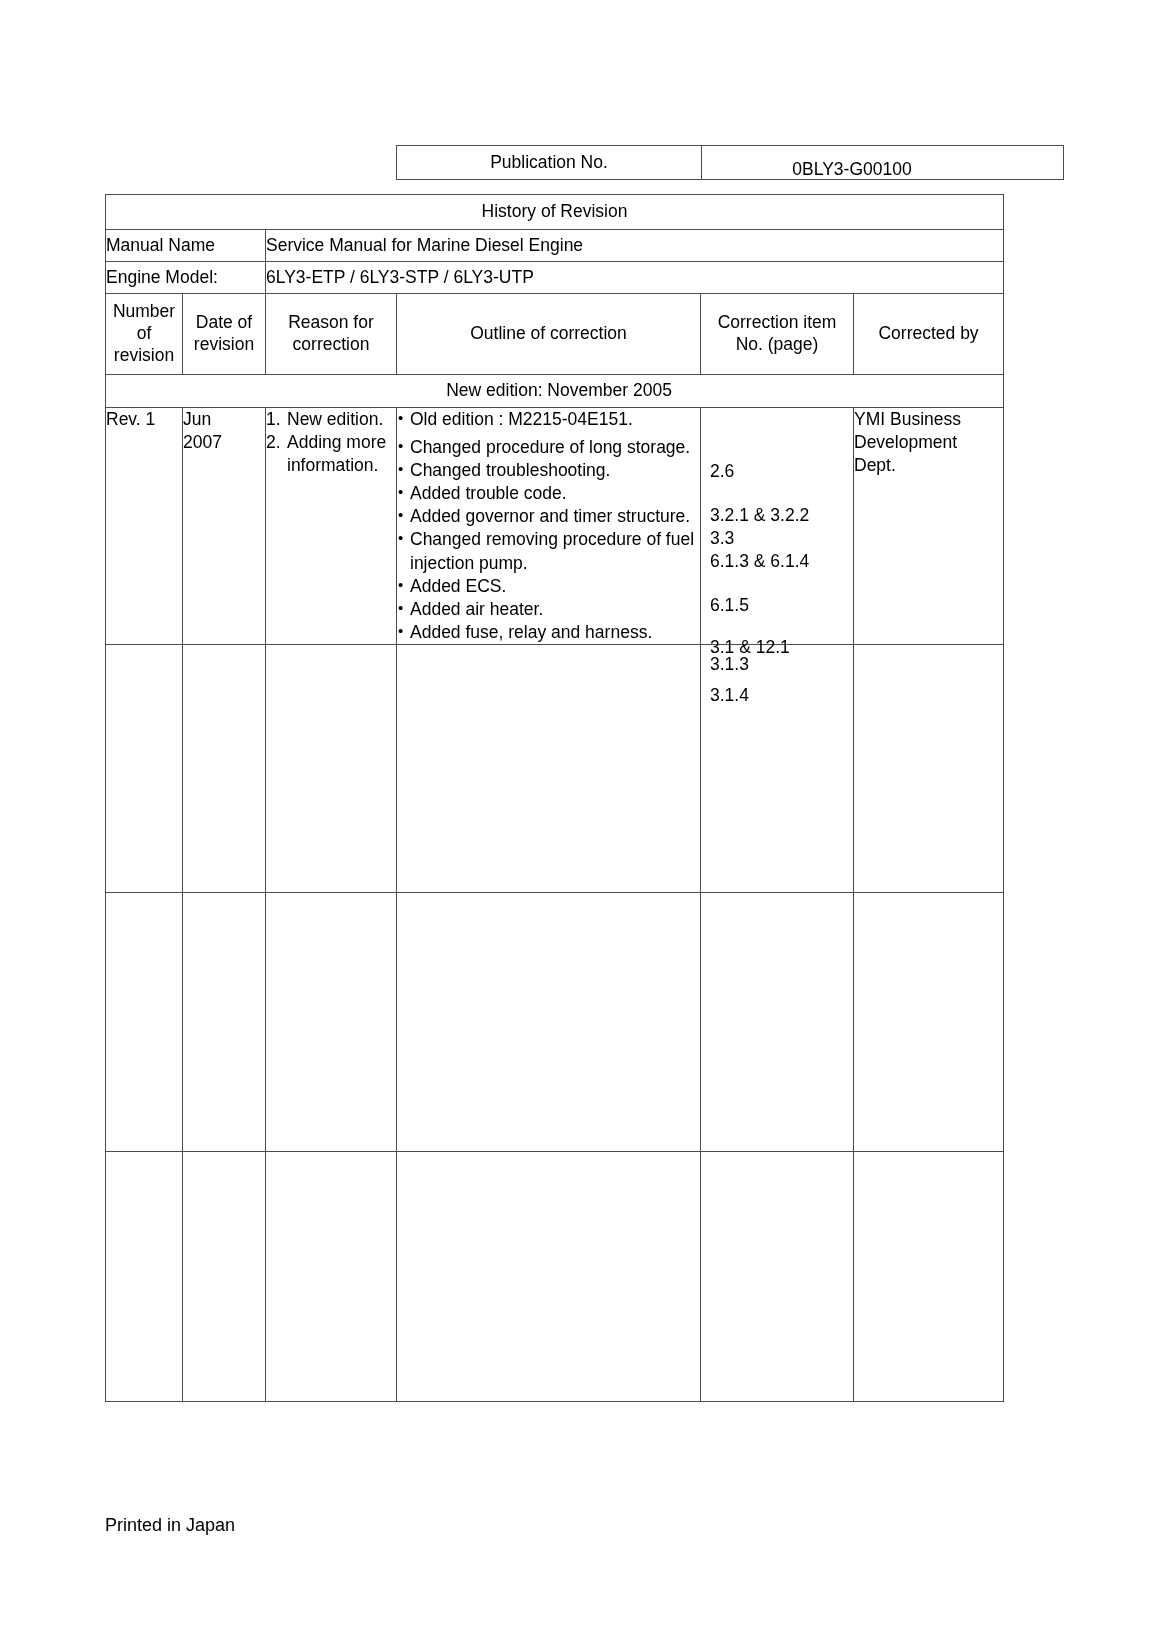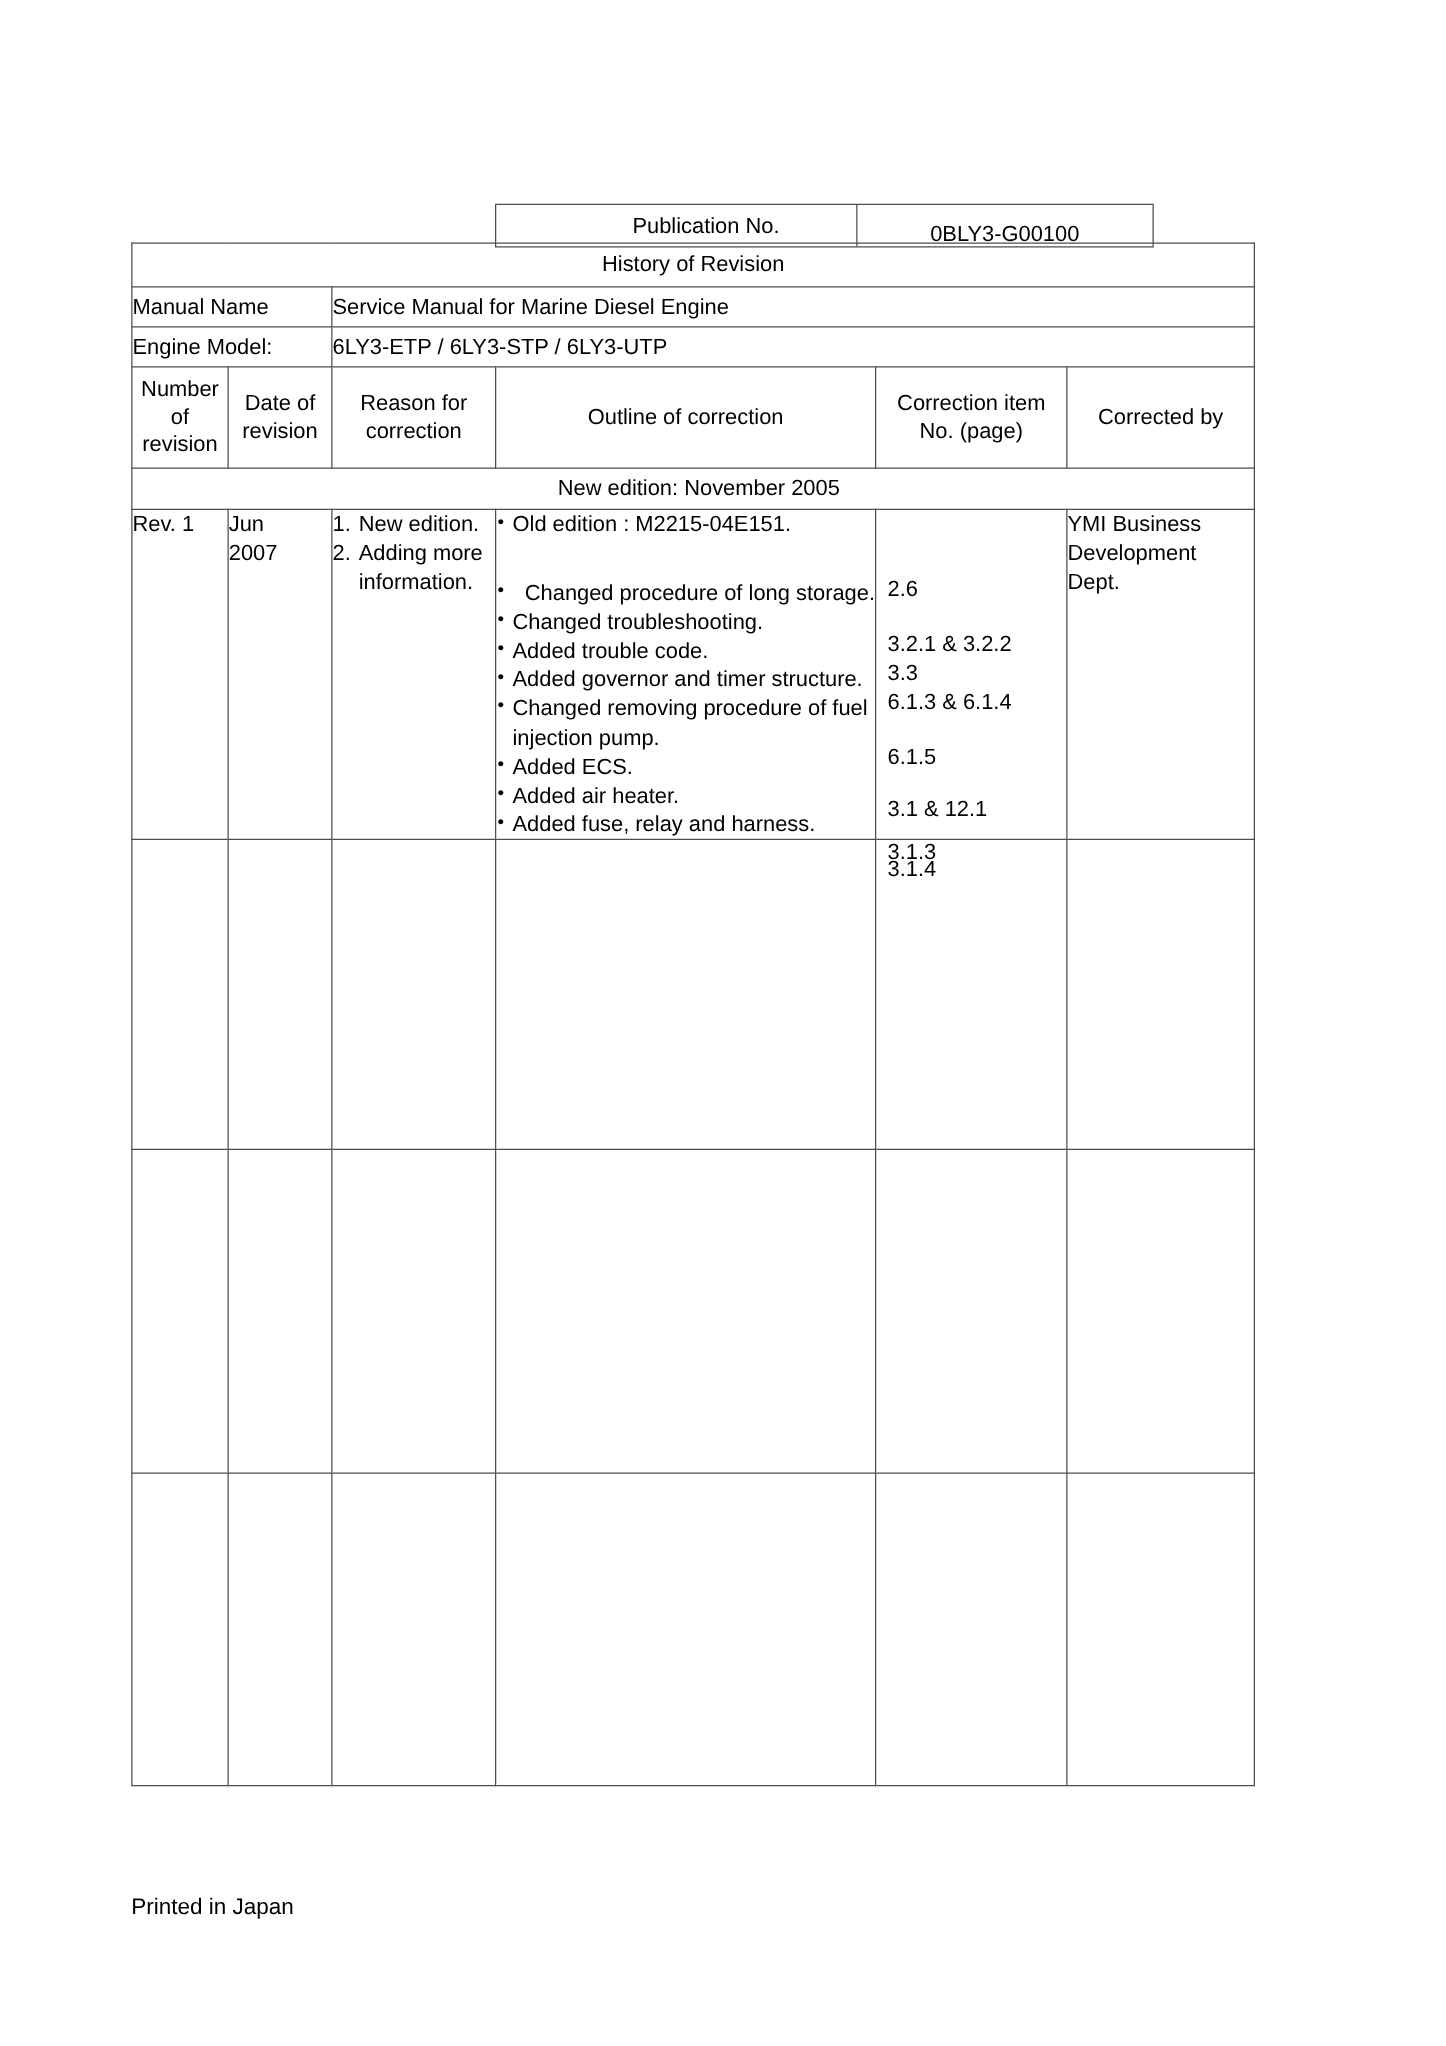--- a/index.html
+++ b/index.html
@@ -21,27 +21,26 @@
     position: absolute;
     left: 0; top: 0;
     width: 1157px;
     height: 1637px;
   }
 
   
   .pub-row {
     position: absolute;
     left: 396px;
-    top: 163px;
-    width: 527px;
+    top: 145px;
+    width: 668px;
     height: 35px;
     display: flex;
     border: 1px solid #4d4d4d;
     box-sizing: border-box;
-    padding-left: 48px;
   }
   .pub-cell {
     display: flex;
     align-items: center;
     justify-content: center;
     font-size: 17.5px;
     box-sizing: border-box;
   }
   .pub-label { width: 305px; border-right: 1px solid #4d4d4d; }
   .pub-value { width: 300px; margin-top: 13px; }
@@ -126,21 +125,21 @@
     padding-left: 13px;
     line-height: 1.32;
   }
   ul.outline > li::before {
     content: "\2022";
     position: absolute;
     left: 1px;
     top: 0;
     font-size: 15px;
   }
-  ul.outline > li.spaced { margin-top: 32px; text-align: right; }
+  ul.outline > li.spaced { margin-top: 5px; }
 
   
   .items {
     position: relative;
     height: 100%;
   }
   .items .it {
     position: absolute;
     left: 9px;
     white-space: nowrap;
@@ -265,21 +264,21 @@
         </td>
 
         <td>
           <div class="items">
             <div class="it" style="top:52px">2.6</div>
             <div class="it" style="top:96px">3.2.1 &amp; 3.2.2</div>
             <div class="it" style="top:119px">3.3</div>
             <div class="it" style="top:142px">6.1.3 &amp; 6.1.4</div>
             <div class="it" style="top:186px">6.1.5</div>
             <div class="it" style="top:228px">3.1 &amp; 12.1</div>
-            <div class="it" style="top:262px">3.1.3</div>
+            <div class="it" style="top:245px">3.1.3</div>
             <div class="it" style="top:276px">3.1.4</div>
           </div>
         </td>
 
         <td class="cell-pad">
           <div class="corrector">YMI Business</div>
           <div class="corrector">Development</div>
           <div class="corrector">Dept.</div>
         </td>
       </tr>

